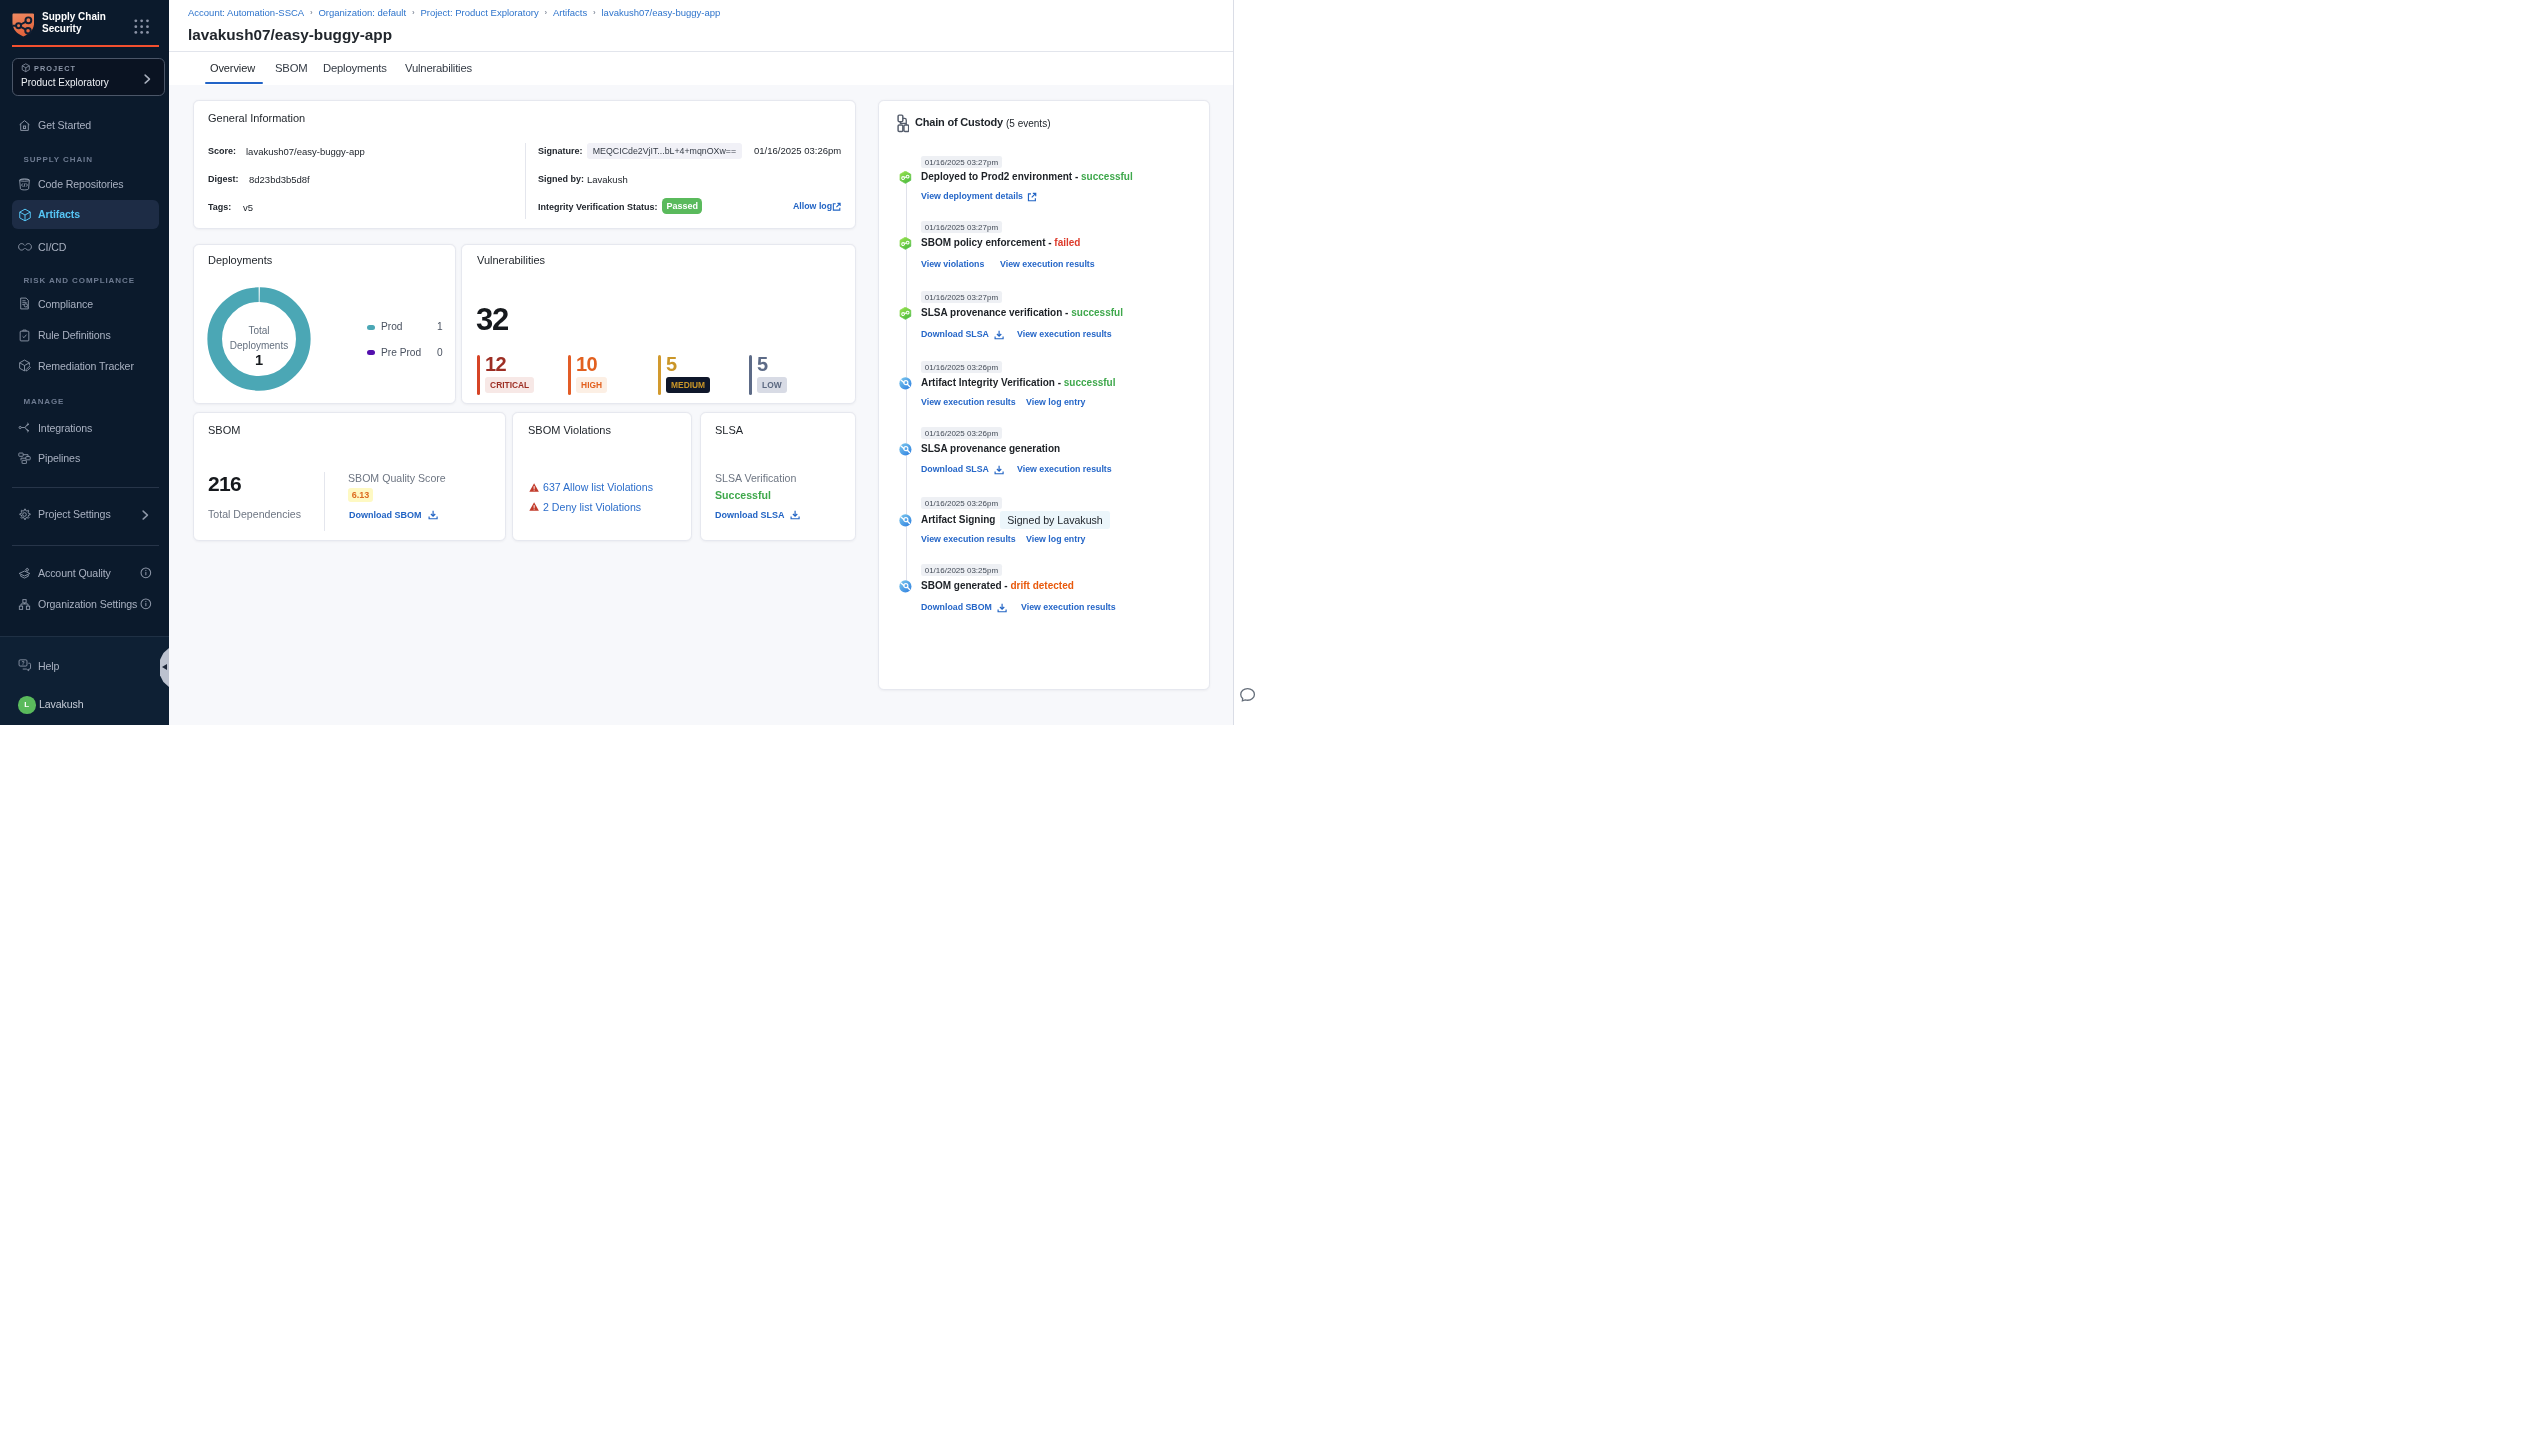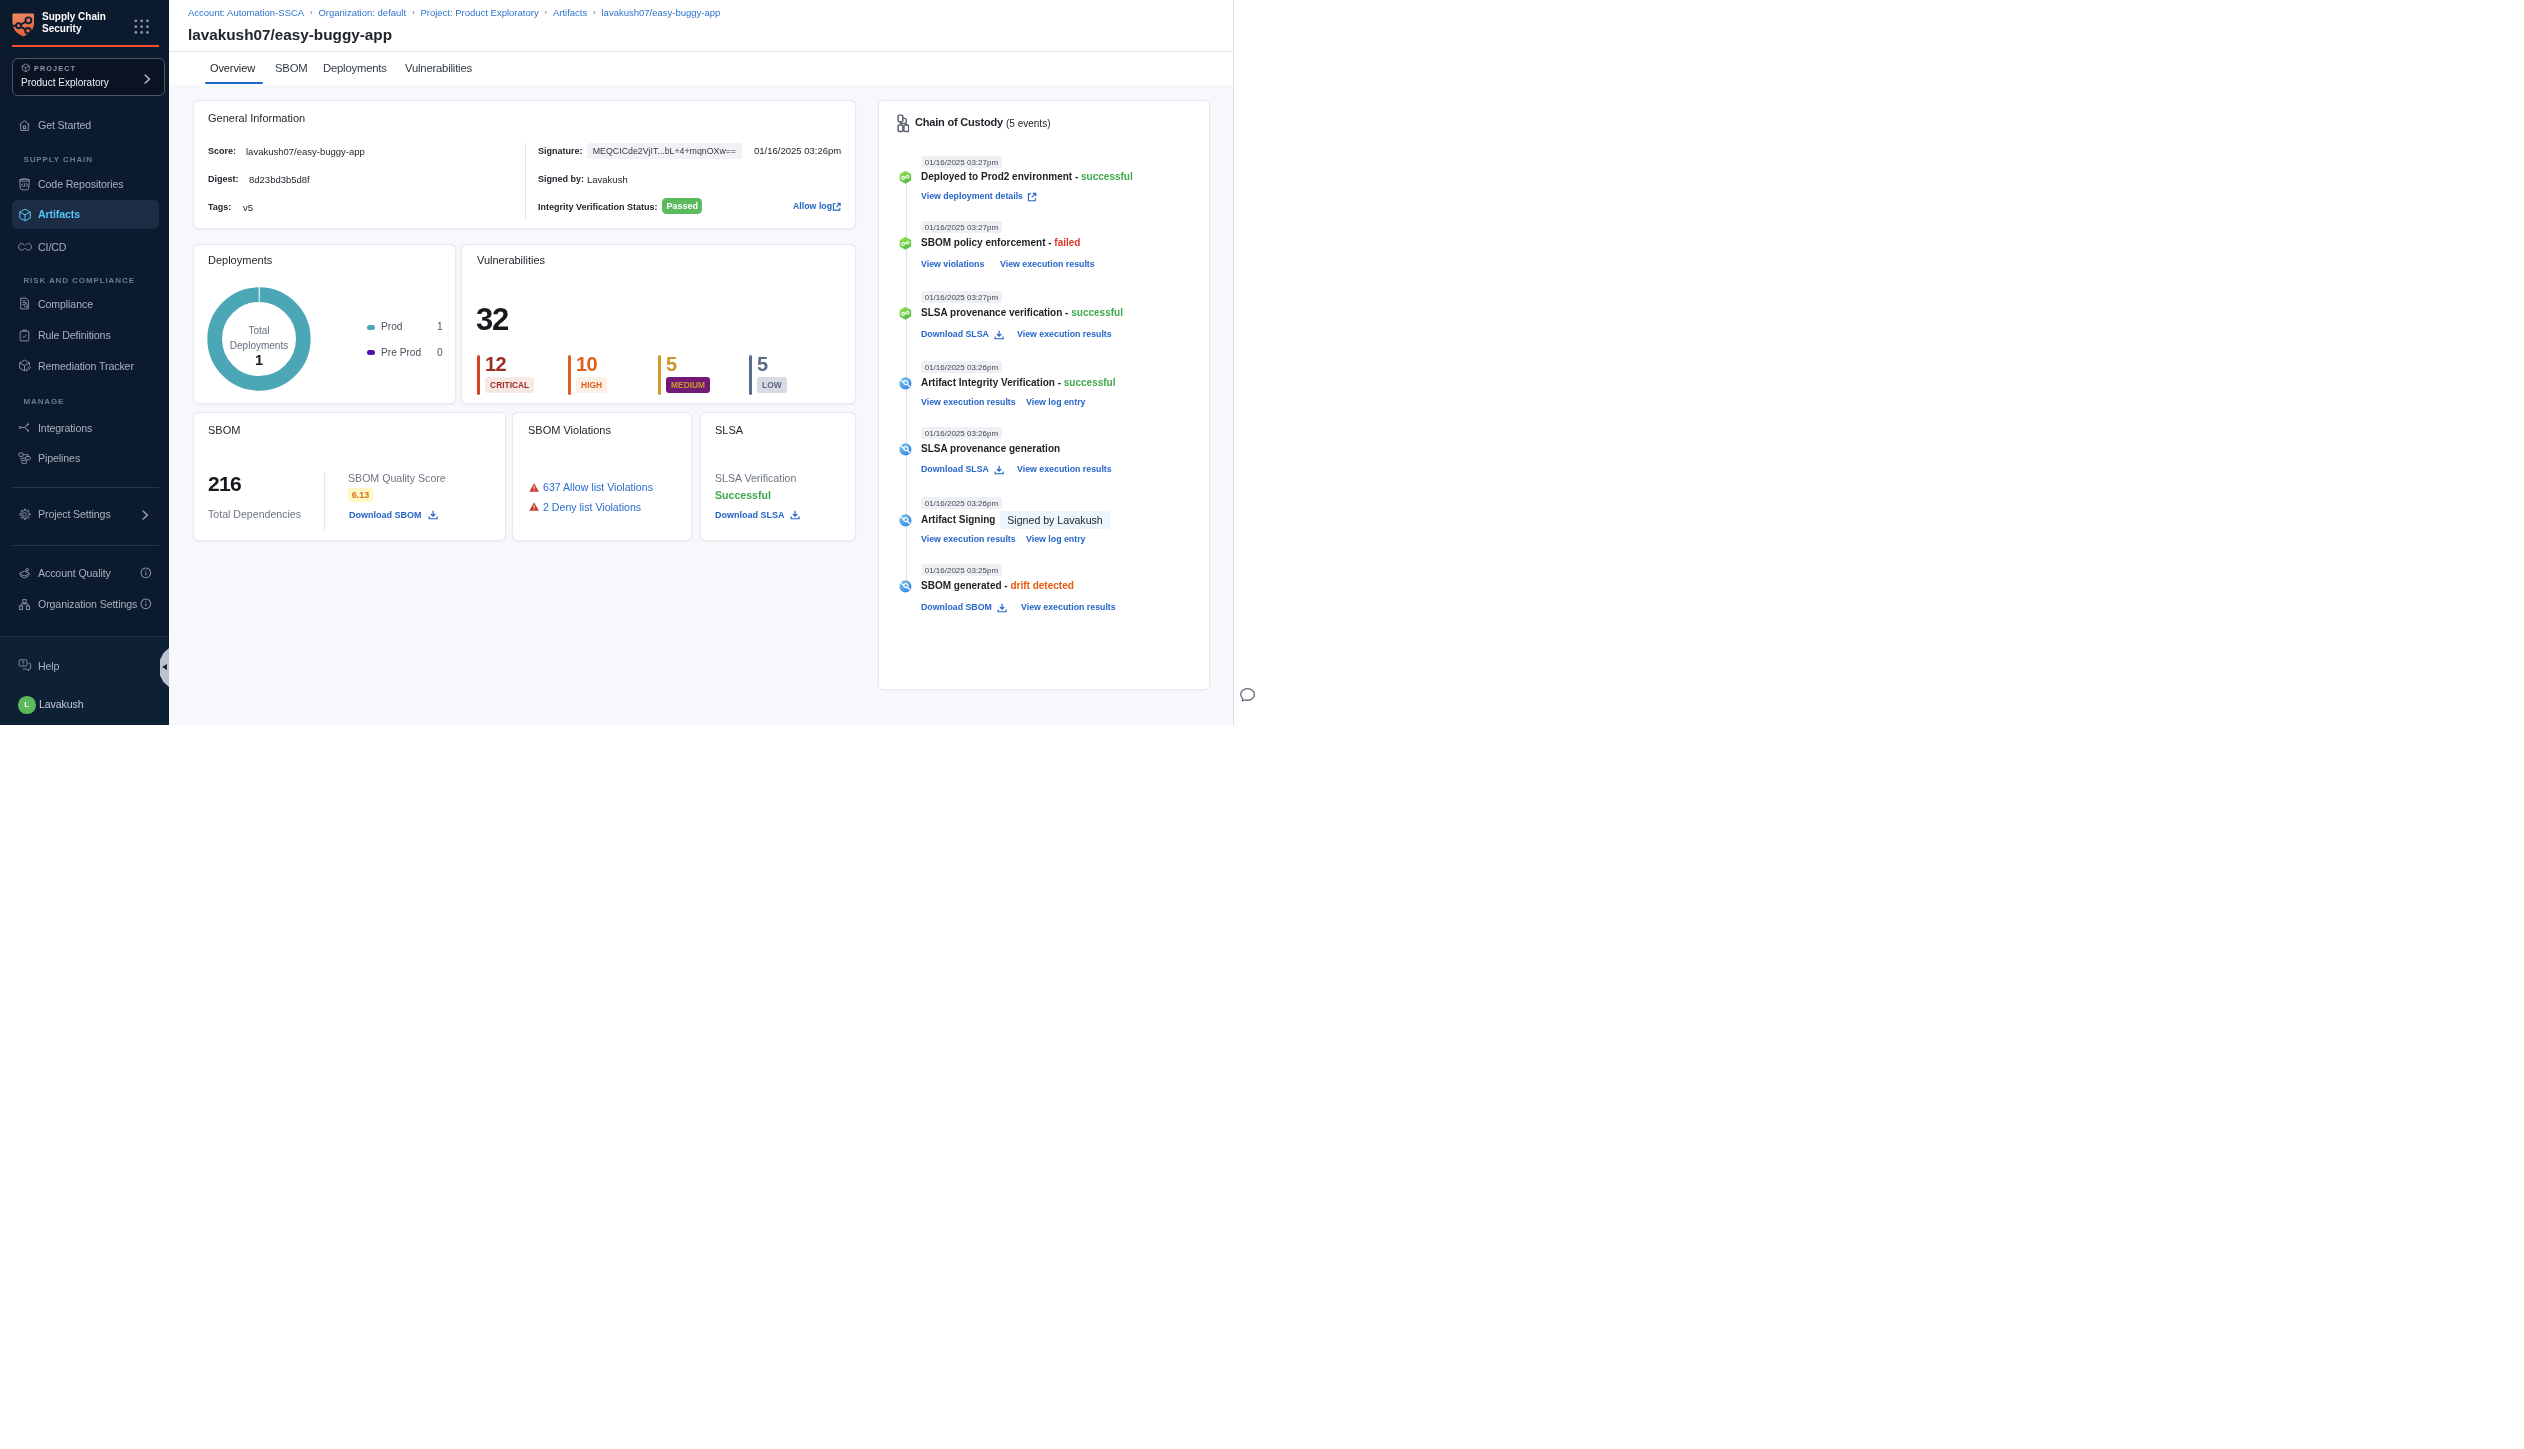--- a/index.html
+++ b/index.html
@@ -244,21 +244,21 @@
         <em style="background:#f7e8e6;color:#9d2e24">CRITICAL</em>
       </div>
     <div class="sev" style="left:568px">
         <i style="background:#e25c26"></i>
         <b style="color:#e2601f">10</b>
         <em style="background:#fcefe4;color:#e2601f">HIGH</em>
       </div>
     <div class="sev" style="left:658px">
         <i style="background:#d29a2e"></i>
         <b style="color:#ca9628">5</b>
-        <em style="background:#701a75;color:#ca9628">MEDIUM</em>
+        <em style="background:#0f172a;color:#ca9628">MEDIUM</em>
       </div>
     <div class="sev" style="left:749px">
         <i style="background:#5d6b87"></i>
         <b style="color:#5d6b87">5</b>
         <em style="background:#d8dbe5;color:#5b6880">LOW</em>
       </div>
 
     <div class="card" style="left:193px;top:412px;width:313px;height:129px"></div>
     <div class="ctitle" style="left:208px;top:424px">SBOM</div>
     <div class="abs" style="left:208px;top:473px;font-size:21px;font-weight:700;letter-spacing:-0.7px;color:#16191d;line-height:1">216</div>

